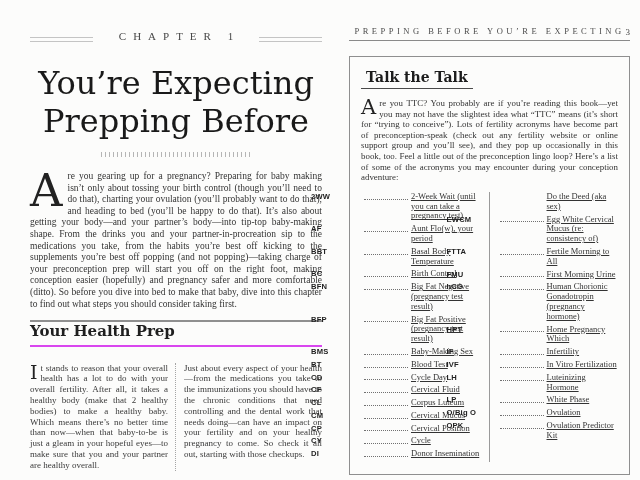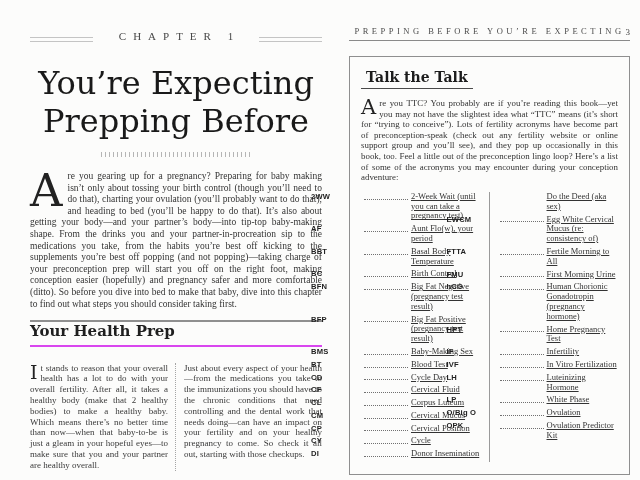--- a/index.html
+++ b/index.html
@@ -185,21 +185,21 @@
               <span class="g-term">FMU</span>
               <span class="g-dots"></span>
             </span><span class="g-def">First Morning Urine</span></div>
           <div class="g-entry"><span class="g-termbox">
               <span class="g-term">hCG</span>
               <span class="g-dots"></span>
             </span><span class="g-def">Human Chorionic Gonadotropin (pregnancy hormone)</span></div>
           <div class="g-entry"><span class="g-termbox">
               <span class="g-term">HPT</span>
               <span class="g-dots"></span>
-            </span><span class="g-def">Home Pregnancy Test</span></div>
+            </span><span class="g-def">Home Pregnancy Which</span></div>
           <div class="g-entry"><span class="g-termbox">
               <span class="g-term">IF</span>
               <span class="g-dots"></span>
             </span><span class="g-def">Infertility</span></div>
           <div class="g-entry"><span class="g-termbox">
               <span class="g-term">IVF</span>
               <span class="g-dots"></span>
             </span><span class="g-def">In Vitro Fertilization</span></div>
           <div class="g-entry"><span class="g-termbox">
               <span class="g-term">LH</span>

